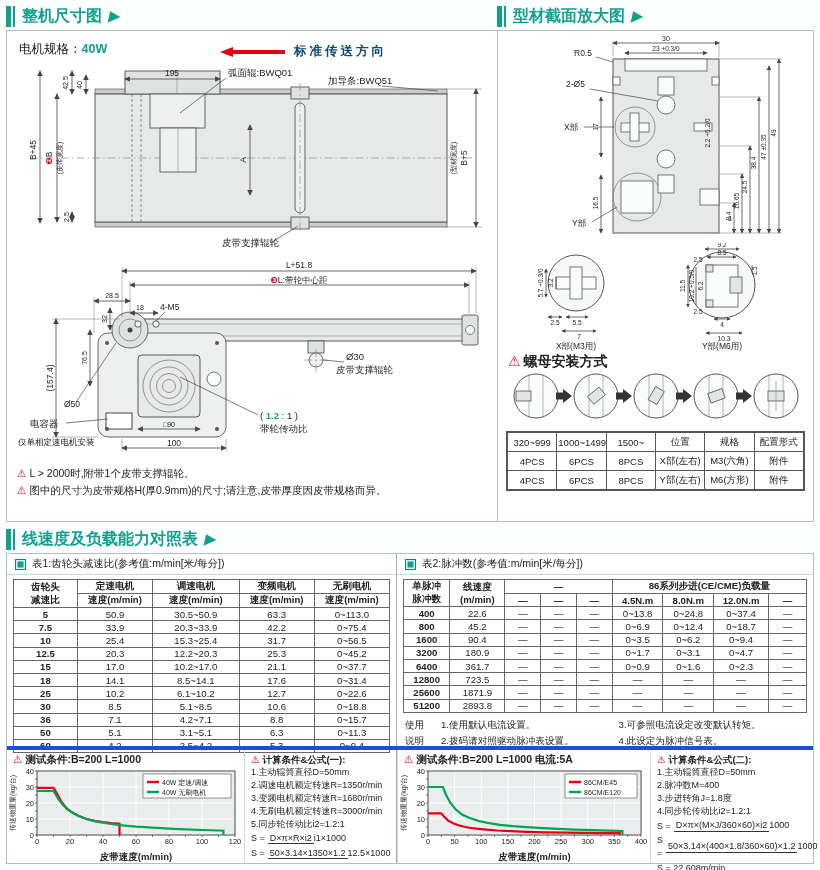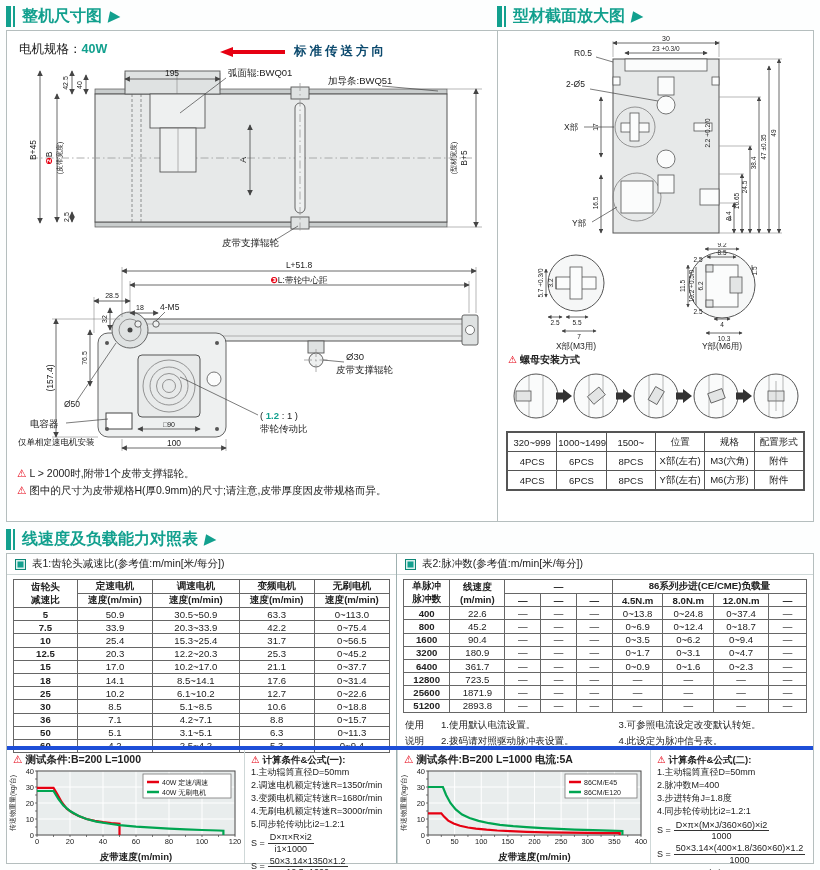--- a/index.html
+++ b/index.html
@@ -37,21 +37,21 @@
   .ring{fill:none;stroke:#888;stroke-width:.9}
   text{fill:#222}
   .dt{font-size:8.5px}
   .dt7{font-size:7px}
   .dt65{font-size:6.5px}
   .lb{font-size:9.5px}
   .lb8{font-size:8.5px}
   .badge{fill:#e60012;font-weight:bold}
   .teal{fill:#12a08e;font-weight:bold}
   
-  .sub-title{position:absolute;left:10px;font-size:10px;font-weight:bold}
+  .sub-title{position:absolute;left:10px;font-size:14px;font-weight:bold}
   .ntable-wrap{position:absolute;left:8px;right:8px;top:400px;border:1.5px solid #555;box-sizing:border-box}
   .ntable-cap{font-size:10px;padding:3px 4px;border-bottom:1px solid #555}
   table{border-collapse:collapse;table-layout:fixed}
   .gtab{width:100%;font-size:9.5px;text-align:center}
   .gtab th,.gtab td{border:1px solid #555;padding:2.5px 1px;font-weight:normal}
   
   .zoneL{position:absolute;left:0;top:0;bottom:0;width:390px;border-right:1px solid #9fb0b0;box-sizing:border-box}
   .zoneR{position:absolute;left:390px;top:0;bottom:0;right:0}
   .cap-row{height:20px;display:flex;align-items:center;gap:6px;padding-left:8px;font-size:10.5px;border-bottom:1px solid #cfd8d8}
   .sq{width:9px;height:9px;background:#12a08e;box-shadow:inset 0 0 0 1.5px #d9f0ec;border:1px solid #0d8575}
@@ -61,21 +61,21 @@
   .dtab td.c0{font-weight:bold}
   .dtab{border:1.5px solid #444}
   .usage{display:grid;grid-template-columns:36px 1fr 1.05fr;font-size:9.6px;margin:2px 8px;line-height:1.7}
   .charts{position:absolute;left:0;right:0;top:192px;bottom:0;border-top:4px solid #1d4ed8}
   .cbox{position:absolute;top:0;bottom:0;box-sizing:border-box}
   .cbox.bl{border-left:1px solid #cfd8d8}
   .ctitle{font-size:10.5px;font-weight:bold;padding:3px 0 0 6px}
   .fml{font-size:9px;line-height:1.42;padding:3px 2px 0 6px}
   .fml .t{font-weight:bold;font-size:9.5px}
   .eq{display:flex;align-items:center;gap:3px;margin-top:2px}
-  .frac{display:inline-flex;flex-direction:column;text-align:center;line-height:1.15}
+  .frac{display:inline-flex;flex-direction:row;text-align:center;line-height:1.15}
   .frac .num{border-bottom:1px solid #333;padding:0 2px}
   .res{margin-top:2px}
 </style>
 </head>
 <body>
 
 <div class="sec" style="left:6px;top:4px">
   <span class="b1"></span>
     <span class="b2"></span>
   <span>整机尺寸图</span>

